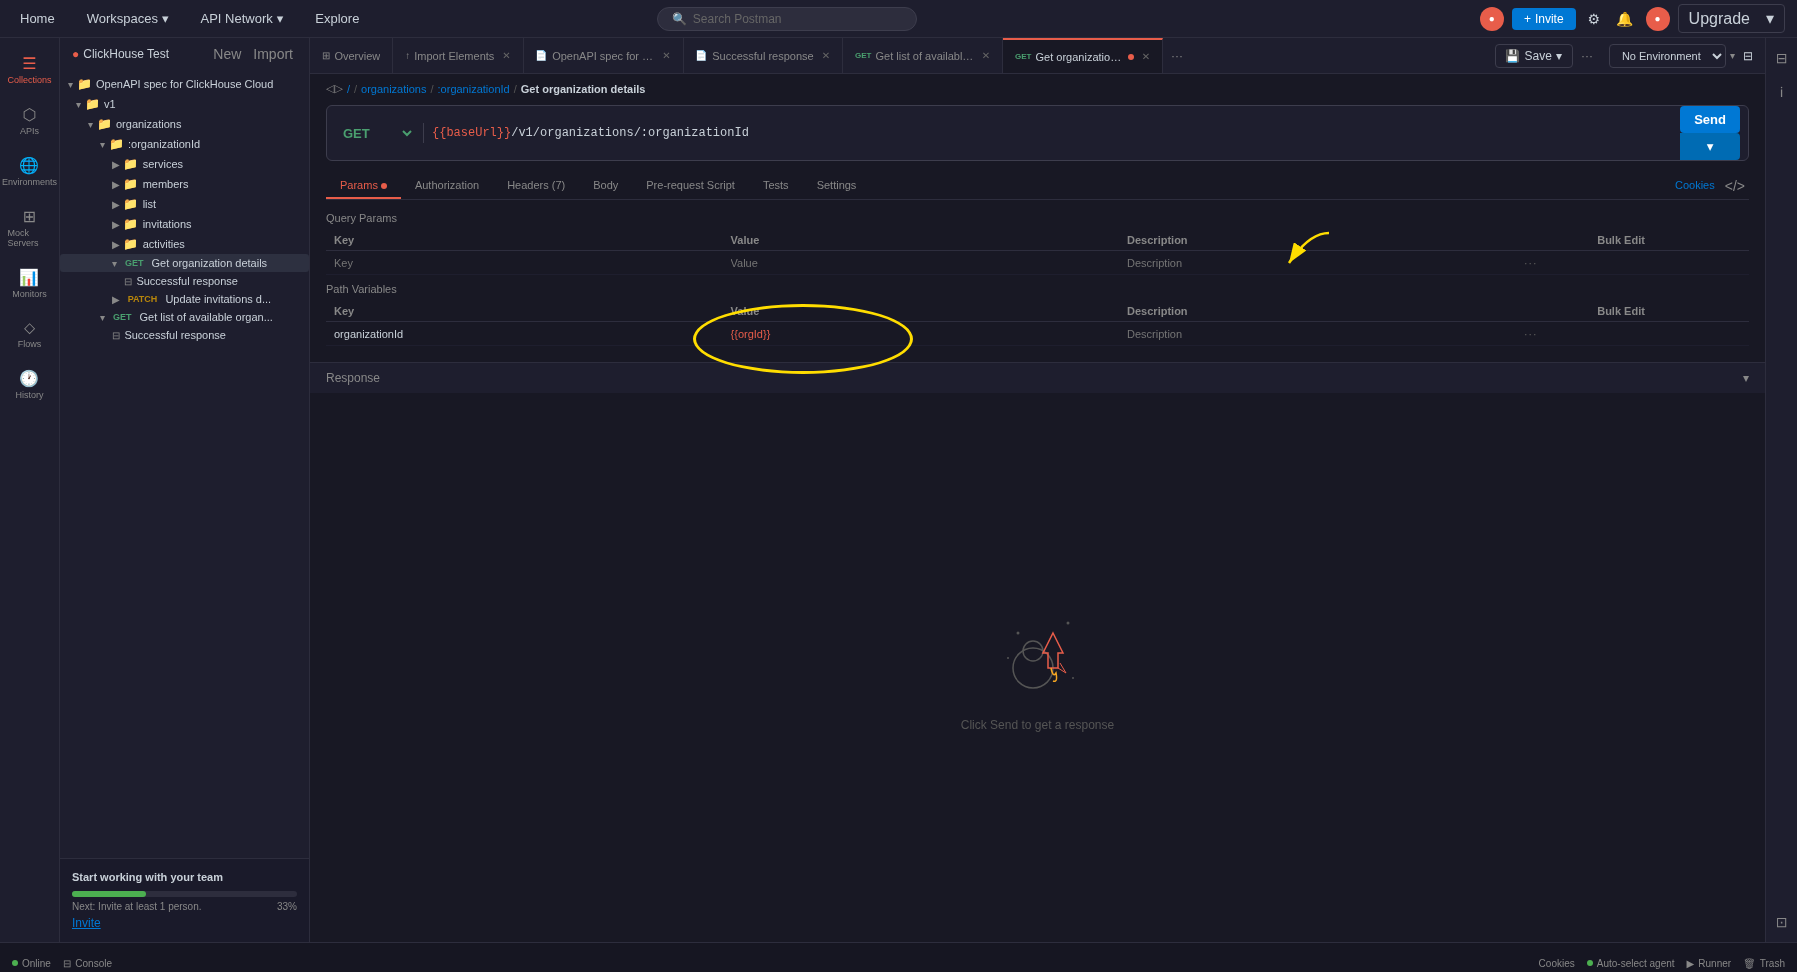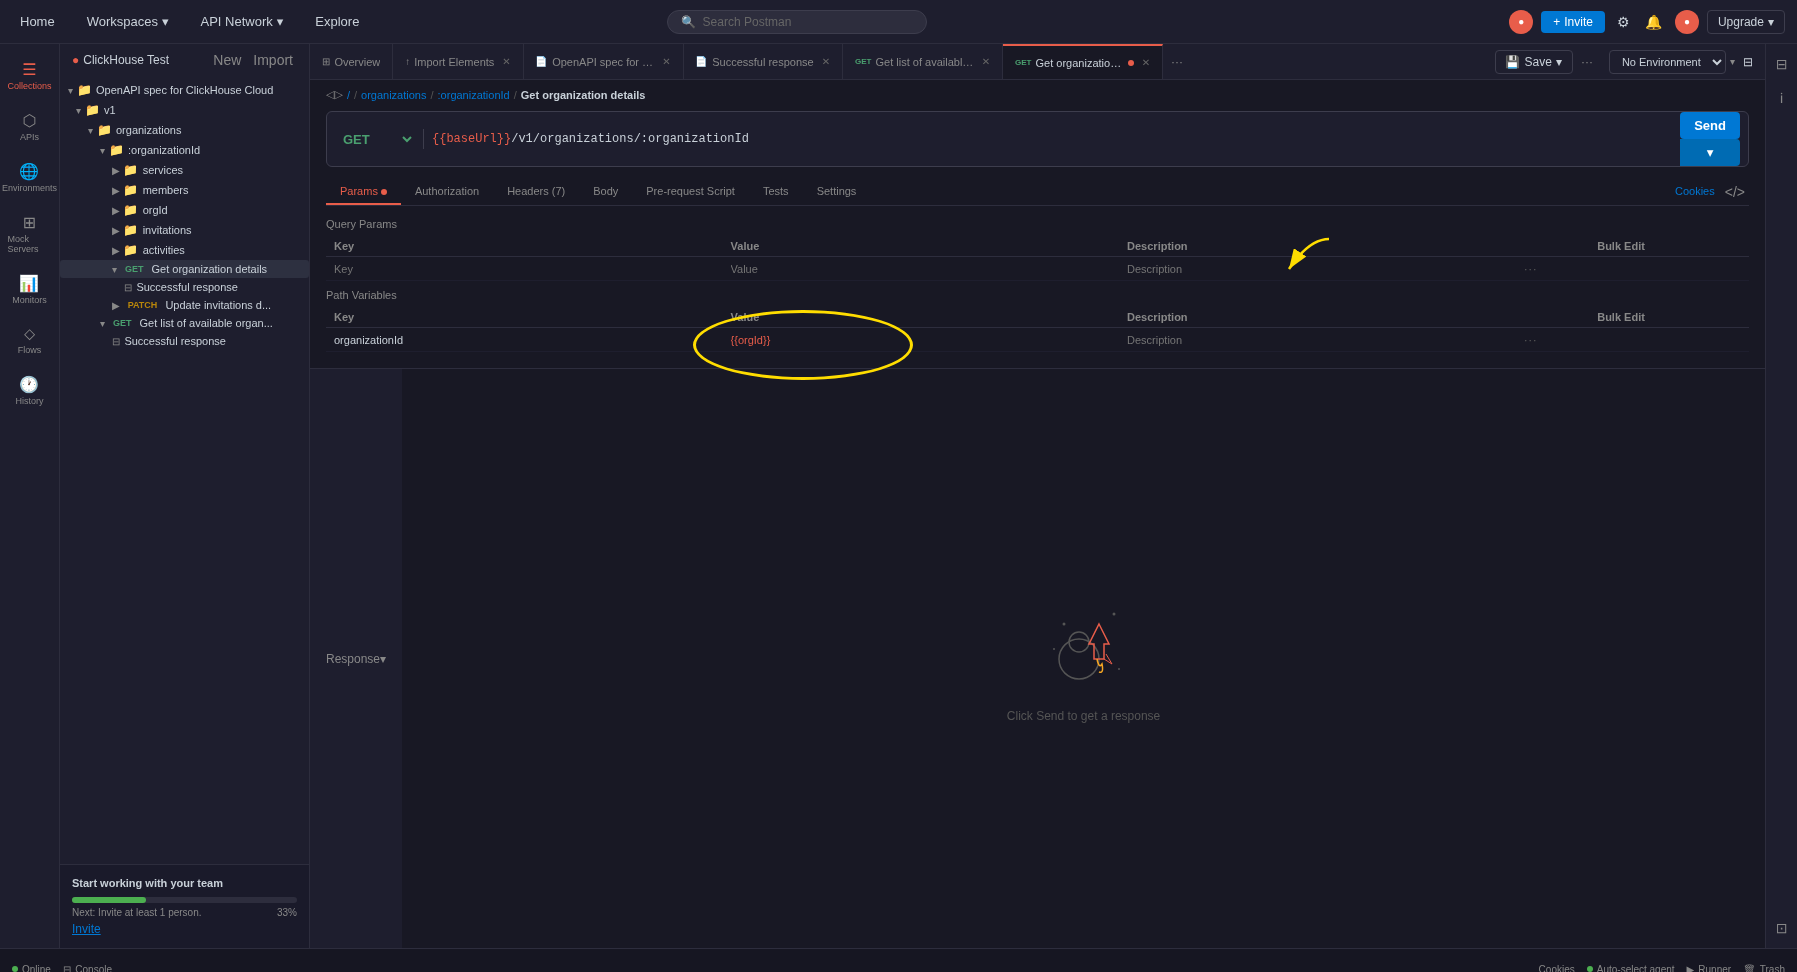--- a/index.html
+++ b/index.html
@@ -1,27 +1,27 @@
 <!DOCTYPE html>
 <html><head>
   <meta charset="utf-8">
   <style>
     * { box-sizing: border-box; margin: 0; padding: 0; }
     body { font-family: -apple-system, BlinkMacSystemFont, 'Segoe UI', sans-serif; background: #1a1a2e; color: #c9d1d9; font-size: 12px; overflow: hidden; height: 972px; width: 1797px; }
     
     
-    .top-nav { display: flex; align-items: center; background: #1e1e2e; height: 44px; padding: 0 12px; gap: 16px; border-bottom: 1px solid #2d2d3d; }
+    .top-nav { display: flex; align-items: center; background: #1e1e2e; height: 38px; padding: 0 12px; gap: 16px; border-bottom: 1px solid #2d2d3d; }
     .top-nav-item { color: #c9d1d9; font-size: 13px; cursor: pointer; padding: 4px 8px; border-radius: 4px; }
     .top-nav-item.has-chevron { display: flex; align-items: center; gap: 4px; }
     .search-bar { margin: 0 auto; background: #2d2d3d; border: 1px solid #3d3d4d; border-radius: 20px; padding: 4px 14px; width: 260px; display: flex; align-items: center; gap: 6px; color: #888; font-size: 12px; }
     .top-nav-right { display: flex; align-items: center; gap: 8px; margin-left: auto; }
     .avatar { width: 24px; height: 24px; border-radius: 50%; background: #e85d4a; display: flex; align-items: center; justify-content: center; font-size: 10px; color: white; }
     .invite-btn { background: #0078d4; color: white; border: none; border-radius: 4px; padding: 4px 12px; font-size: 12px; cursor: pointer; display: flex; align-items: center; gap: 4px; }
     .icon-btn { background: none; border: none; color: #c9d1d9; cursor: pointer; padding: 4px; font-size: 14px; }
-    .upgrade-btn { background: none; border: 1px solid #3d3d4d; color: #c9d1d9; border-radius: 4px; padding: 4px 10px; font-size: 12px; cursor: pointer; display: flex; align-items: center; gap: 4px; }
+    .upgrade-btn { background: none; border: 1px solid #3d3d4d; color: #c9d1d9; border-radius: 4px; padding: 4px 10px; font-size: 16px; cursor: pointer; display: flex; align-items: center; gap: 16px; }
 
     
     .main-layout { display: flex; height: calc(972px - 38px - 30px); }
 
     
     .icon-sidebar { width: 60px; background: #1e1e2e; border-right: 1px solid #2d2d3d; display: flex; flex-direction: column; align-items: center; padding: 8px 0; gap: 4px; }
     .icon-sidebar-item { display: flex; flex-direction: column; align-items: center; gap: 2px; padding: 8px 4px; cursor: pointer; border-radius: 4px; color: #888; font-size: 9px; width: 52px; }
     .icon-sidebar-item.active { color: #e85d4a; }
     .icon-sidebar-item .icon-sym { font-size: 16px; }
 
@@ -102,21 +102,21 @@
     .params-table th { font-size: 11px; color: #888; text-align: left; padding: 4px 8px; border-bottom: 1px solid #2d2d3d; }
     .params-table td { padding: 4px 8px; border-bottom: 1px solid #1e1e2e; vertical-align: middle; }
     .bulk-edit-link { color: #888; font-size: 11px; cursor: pointer; }
     .key-input { background: none; border: none; color: #888; font-size: 11px; outline: none; width: 100%; }
     .value-input { background: none; border: none; color: #888; font-size: 11px; outline: none; width: 100%; }
     .value-orgid { color: #e85d4a; }
     .desc-input { background: none; border: none; color: #555; font-size: 11px; outline: none; width: 100%; }
     .more-btn { background: none; border: none; color: #555; cursor: pointer; }
 
     
-    .response-area { flex: 1; border-top: 1px solid #2d2d3d; display: flex; flex-direction: row; }
+    .response-area { flex: 1; border-top: 1px solid #2d2d3d; display: flex; flex-direction: column; }
     .response-header { display: flex; align-items: center; padding: 8px 16px; background: #1e1e2e; }
     .response-title { font-size: 12px; color: #888; font-weight: 500; flex: 1; }
     .response-body { flex: 1; display: flex; flex-direction: column; align-items: center; justify-content: center; color: #555; gap: 12px; }
     .response-hint { font-size: 12px; color: #555; }
 
     
     .right-icon-sidebar { width: 32px; background: #1e1e2e; border-left: 1px solid #2d2d3d; display: flex; flex-direction: column; align-items: center; padding: 8px 0; gap: 8px; }
     .right-icon { color: #888; cursor: pointer; font-size: 14px; padding: 4px; }
     .save-btn { background: none; border: 1px solid #3d3d4d; color: #c9d1d9; border-radius: 4px; padding: 4px 10px; font-size: 12px; cursor: pointer; display: flex; align-items: center; gap: 4px; }
     .env-select { background: #1e1e2e; border: 1px solid #3d3d4d; color: #c9d1d9; border-radius: 4px; padding: 4px 8px; font-size: 11px; cursor: pointer; margin-left: 8px; }
@@ -251,21 +251,21 @@
 
       <div class="tree-item tree-indent-4">
         <span class="chevron">▶</span>
         <span class="folder-icon">📁</span>
         <span class="tree-item-label">members</span>
       </div>
 
       <div class="tree-item tree-indent-4">
         <span class="chevron">▶</span>
         <span class="folder-icon">📁</span>
-        <span class="tree-item-label">orgId</span>
+        <span class="tree-item-label">list</span>
       </div>
 
       <div class="tree-item tree-indent-4">
         <span class="chevron">▶</span>
         <span class="folder-icon">📁</span>
         <span class="tree-item-label">invitations</span>
       </div>
 
       <div class="tree-item tree-indent-4">
         <span class="chevron">▶</span>

